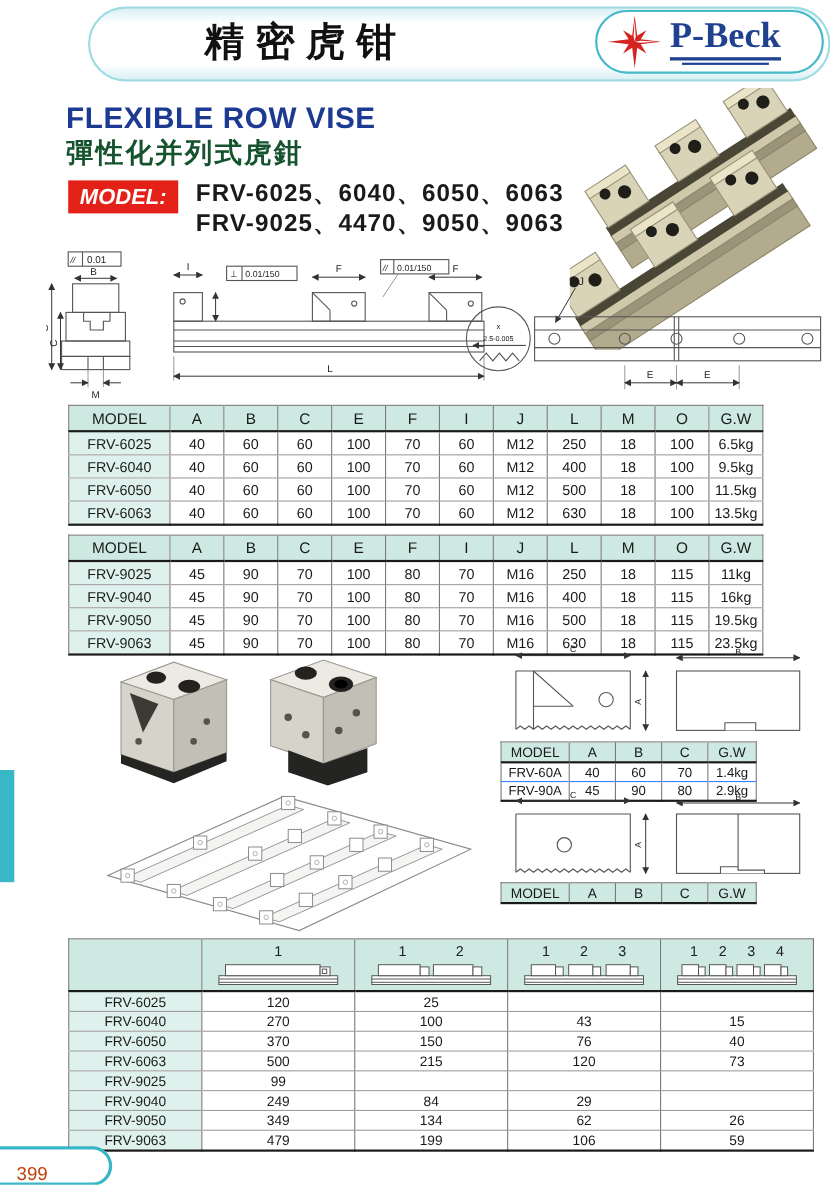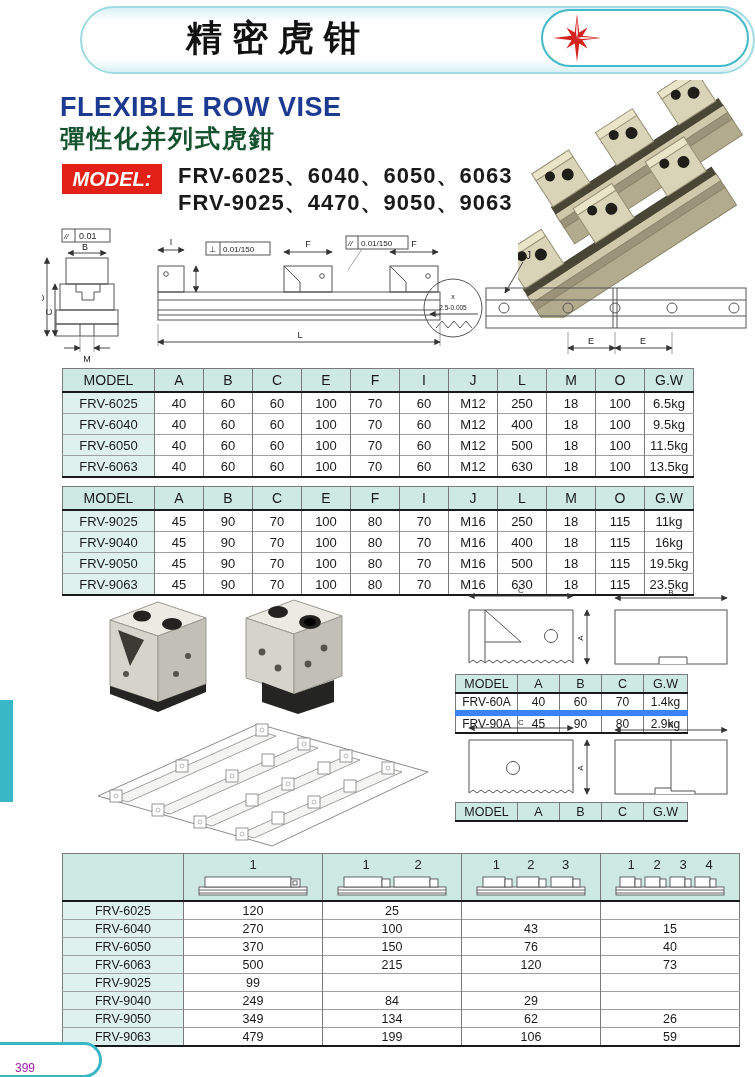--- a/index.html
+++ b/index.html
@@ -31,37 +31,37 @@
   th,td{text-align:center;overflow:hidden;white-space:nowrap;}
   .spec{font-size:13px;border:1px solid #7a7a7a;border-bottom:2px solid #1a1a1a;}
   .spec th{background:#cde9e2;font-weight:normal;font-size:14px;height:20px;border-bottom:2px solid #1a1a1a;border-left:1px solid #7a7a7a;}
   .spec td{height:18px;border-left:1px solid #7a7a7a;border-top:1px solid #9f9f9f;}
   .spec th:first-child,.spec td:first-child{border-left:none;}
   .spec tbody td:first-child{background:#def1ec;}
   .spec tbody tr:first-child td{border-top:none;}
 
   .jaw{font-size:12px;border:1px solid #7a7a7a;border-bottom:2px solid #1a1a1a;}
   .jaw th{background:#cde9e2;font-weight:normal;font-size:12.5px;height:15px;border-bottom:2px solid #1a1a1a;border-left:1px solid #7a7a7a;}
-  .jaw td{height:14px;border-left:1px solid #7a7a7a;border-top:6px solid #3b82f6;}
+  .jaw td{height:14px;border-left:1px solid #7a7a7a;border-top:1px solid #3b82f6;}
   .jaw th:first-child,.jaw td:first-child{border-left:none;}
   .jaw tbody tr:first-child td{border-top:none;text-align:center;}
 
   .cfg{font-size:12.5px;border:1px solid #7a7a7a;border-bottom:2px solid #1a1a1a;}
   .cfg th{background:#cde9e2;font-weight:normal;height:44px;border-bottom:2px solid #1a1a1a;border-left:1px solid #7a7a7a;vertical-align:middle;}
   .cfg td{height:15px;border-left:1px solid #7a7a7a;border-top:1px solid #9f9f9f;}
   .cfg th:first-child,.cfg td:first-child{border-left:none;}
   .cfg tbody td:first-child{background:#def1ec;}
   .cfg tbody tr:first-child td{border-top:none;}
   .nums{display:flex;justify-content:space-around;padding:0 16px;font-size:13px;color:#222;margin-bottom:1px;}
 
   
   .side-tab{left:0;top:700px;width:13px;height:102px;background:#3ab7c6;}
   .page-pill{left:-20px;top:1042px;width:116px;height:30px;border:3px solid #3ab7c6;border-radius:18px;
              background:#fff;display:flex;align-items:center;}
-  .page-pill span{margin-left:32px;font-size:12px;color:#a21caf;margin-top:16px;}
+  .page-pill span{margin-left:32px;font-size:17px;color:#c2410c;margin-top:16px;}
 
   svg{display:block;}
   svg text{font-family:"Liberation Sans",sans-serif;fill:#222;}
   .oline{fill:none;stroke:#555;stroke-width:1;}
   .thin{fill:none;stroke:#8a8a8a;stroke-width:0.8;}
   .dim{stroke:#333;stroke-width:0.9;fill:none;}
 </style>
 </head>
 <body>
 
@@ -75,20 +75,21 @@
 
 <div class="abs band"></div>
 <div class="abs title-zh">精密虎钳</div>
 <div class="abs logo-box">
   <svg width="52" height="52" viewBox="0 0 52 52">
     <polygon fill="#d42420" points="26,2 28.3,20.5 36.6,15.4 31.5,23.7 50,26 31.5,28.3 36.6,36.6 28.3,31.5 26,50 23.7,31.5 15.4,36.6 20.5,28.3 2,26 20.5,23.7 15.4,15.4 23.7,20.5"></polygon>
     <polygon fill="#ffffff" points="26,6 26.9,20.9 26,26 25.1,20.9"></polygon>
     <polygon fill="#ffffff" points="46,26 31.1,26.9 26,26 31.1,25.1"></polygon>
   </svg>
   <span class="brand">
+    <span>P-Beck</span>
     <span class="ul1" style="display:block"></span>
     <span class="ul2" style="display:block"></span>
   </span>
 </div>
 
 <div class="abs t-en">FLEXIBLE ROW VISE</div>
 <div class="abs t-cn">彈性化并列式虎鉗</div>
 <div class="abs model-box">MODEL:</div>
 <div class="abs model-l1">FRV-6025、6040、6050、6063</div>
 <div class="abs model-l2">FRV-9025、4470、9050、9063</div>

